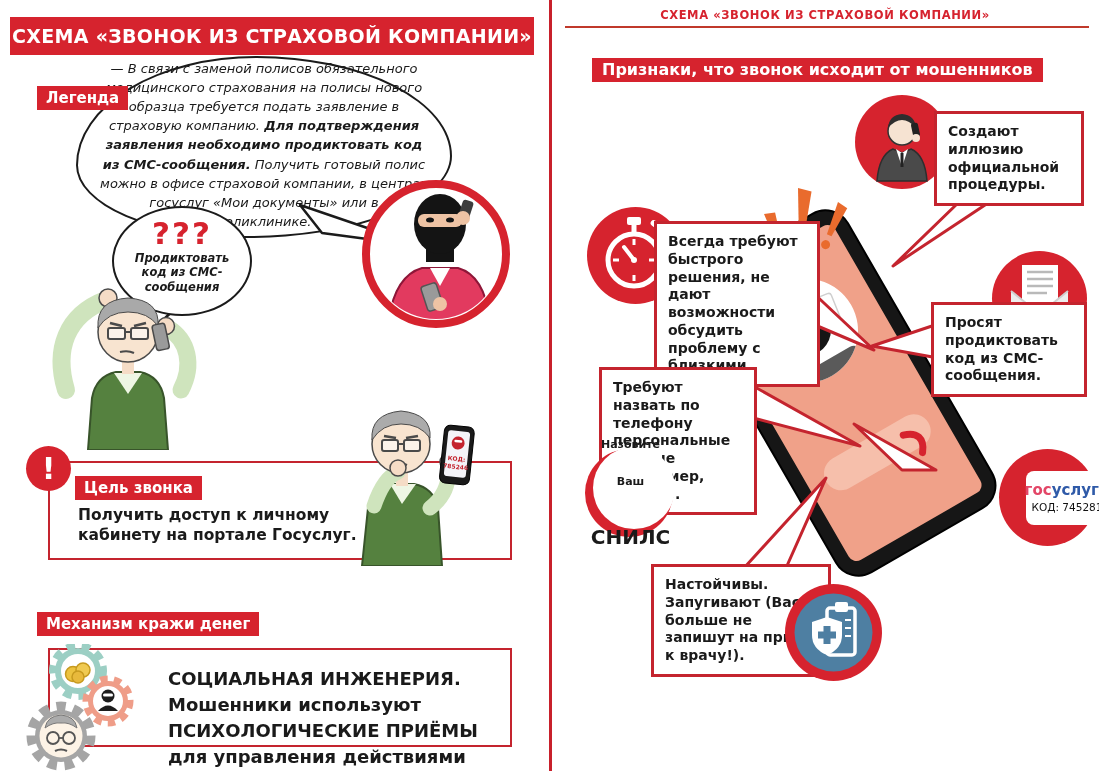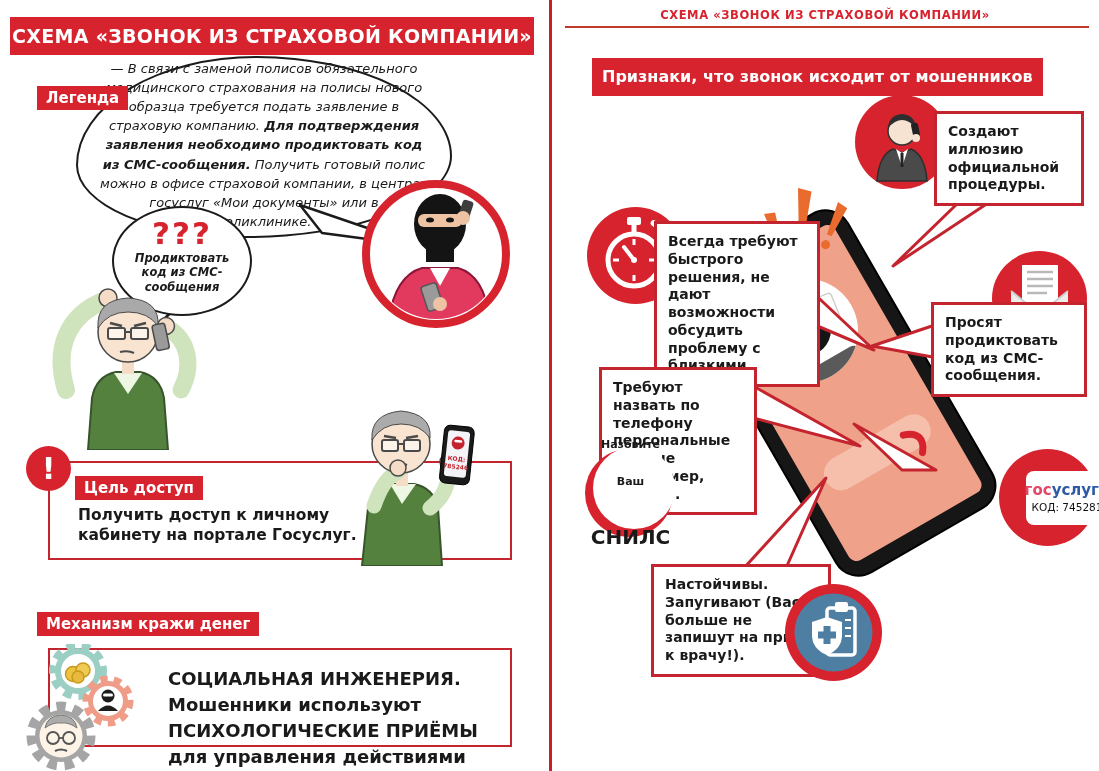--- a/index.html
+++ b/index.html
@@ -27,21 +27,21 @@
   .goal-text{left:78px;top:505px;width:300px;font-size:15.5px;font-weight:bold;line-height:1.3;z-index:1;}
   .mech-label{left:37px;top:612px;z-index:2;}
   .mech-box{left:48px;top:648px;width:460px;height:95px;border:2.5px solid #c4242e;background:#fff;z-index:0;}
   .mech-text{left:168px;top:666px;width:310px;font-size:18px;font-weight:bold;line-height:1.45;z-index:1;}
   .fig{z-index:2;}
   
   .divider{left:549px;top:0;width:3px;height:771px;background:#c8202b;}
   
   .r-title{left:551px;top:8px;width:548px;text-align:center;font-size:11.5px;font-weight:bold;color:#d6232e;letter-spacing:.6px;}
   .r-line{left:565px;top:26px;width:524px;height:2px;background:#c0392b;}
-  .r-section{left:592px;top:58px;font-size:16px;padding:8px 10px;}
+  .r-section{left:592px;top:58px;font-size:16px;padding:1px 10px;}
   .co{position:absolute;background:#fff;border:3px solid #c4242e;padding:9px 11px;font-weight:bold;
       font-size:14px;line-height:1.27;z-index:3;}
   .co-official{left:934px;top:111px;width:122px;}
   .co-urgency{left:654px;top:221px;width:138px;}
   .co-smscode{left:931px;top:302px;width:128px;}
   .co-personal{left:599px;top:367px;width:130px;}
   .co-gosuslugi{left:889px;top:466px;width:114px;}
   .co-persistent{left:651px;top:564px;width:152px;}
   .disc{position:absolute;border-radius:50%;background:#d6232e;z-index:2;}
   .ci-businessman{left:855px;top:95px;width:94px;height:94px;}
@@ -77,21 +77,21 @@
     <p><span>— В связи с заменой полисов обязательного медицинского страхования на полисы нового образца требуется подать заявление в страховую компанию. </span><b>Для подтверждения заявления необходимо продиктовать код из СМС-сообщения.</b><span> Получить готовый полис можно в офисе страховой компании, в центрах госуслуг «Мои документы» или в поликлинике.</span></p>
   </div>
 
   <div class="abs qbubble">
     <div class="qmarks">???</div>
     <div class="qtext">Продиктовать код из СМС-сообщения</div>
   </div>
 
   <div class="abs goal-box"></div>
   <div class="abs goal-excl">!</div>
-  <div class="abs redfill lbl goal-label">Цель доступ</div>
+  <div class="abs redfill lbl goal-label">Цель звонка</div>
   <div class="abs goal-text">Получить доступ к личному кабинету на портале Госуслуг.</div>
 
   <div class="abs redfill lbl mech-label">Механизм кражи денег</div>
   <div class="abs mech-box"></div>
   <div class="abs mech-text"><span>СОЦИАЛЬНАЯ ИНЖЕНЕРИЯ.</span><span>  Мошенники используют </span><span>ПСИХОЛОГИЧЕСКИЕ ПРИЁМЫ</span><span> для управления действиями человека.</span></div>
 
   <svg id="overlay" width="1099" height="771" viewBox="0 0 1099 771">
 
     <polygon points="300,205 420,246 322,233" fill="#fff" stroke="#1b1b1b" stroke-width="2.5" stroke-linejoin="round"></polygon>
     <polygon points="138,298 178,306 150,332" fill="#fff" stroke="#1b1b1b" stroke-width="2.5" stroke-linejoin="round"></polygon>

